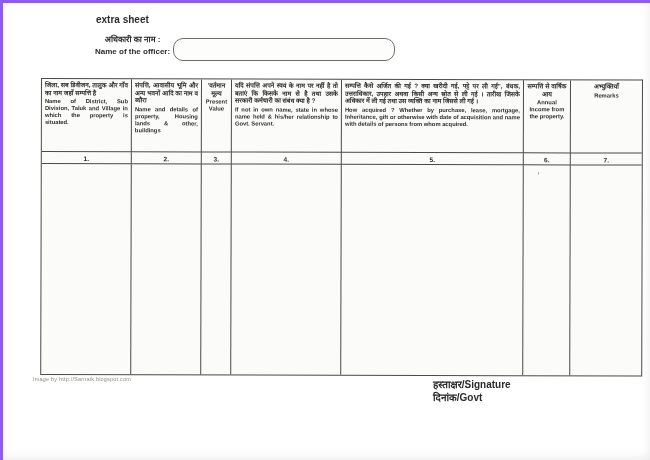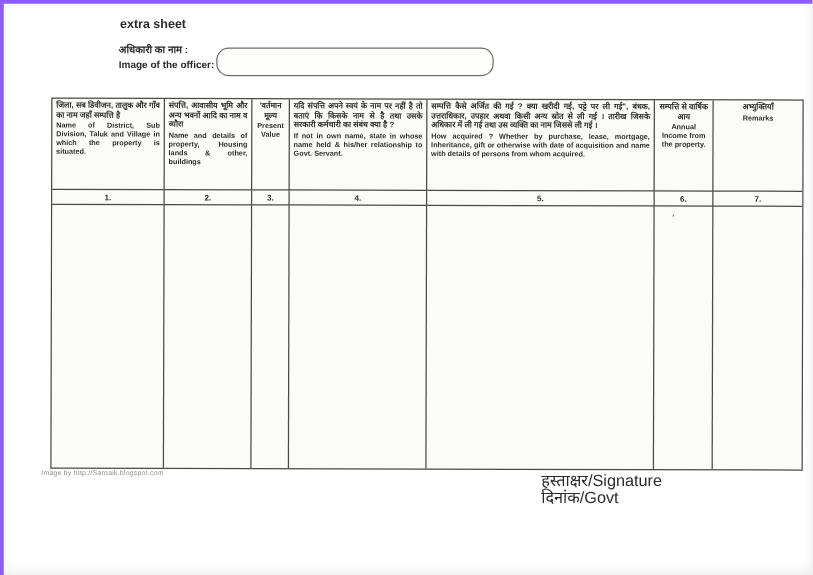--- a/index.html
+++ b/index.html
@@ -16,21 +16,21 @@
     box-sizing: content-box;
     overflow: hidden;
     box-shadow: inset 0 -5px 10px rgba(0,0,0,0.05), inset -4px 0 8px rgba(0,0,0,0.03);
   }
   .heading {
     position: absolute; left: 93px; top: 11px;
     font-size: 10px; font-weight: bold; color: #2b2b2b;
   }
   .officer-labels {
     position: absolute; left: 92px; top: 31px;
-    font-size: 8px; font-weight: bold; color: #2b2b2b; line-height: 12px;
+    font-size: 8px; font-weight: bold; color: #2b2b2b; line-height: 12px; text-align: center;
   }
   .officer-input {
     position: absolute; left: 170px; top: 35px;
     width: 220px; height: 21px;
     border: 1.5px solid #6e6e6c;
     border-radius: 10px;
     background: #fdfdfc;
   }
   .form-table {
     position: absolute; left: 38px; top: 75px;
@@ -64,33 +64,33 @@
   .artifact {
     position: absolute; left: 14px; top: 6px;
     font-size: 7px; color: #777; font-weight: 600;
   }
   .watermark {
     position: absolute; left: 30px; top: 373px;
     font-size: 5.5px; color: #8d8d8b; letter-spacing: 0.2px;
   }
   .sig-block {
     position: absolute; left: 430px; top: 376px;
-    font-size: 13px; font-weight: 400; color: #2b2b2b; line-height: 12.5px;
+    font-size: 10px; font-weight: 700; color: #2b2b2b; line-height: 12.5px;
   }
 </style>
 </head>
 <body>
 
 <div class="page">
 
   <div class="heading">extra sheet</div>
 
   <div class="officer-labels">
     <div>अधिकारी का नाम :</div>
-    <div>Image of the officer:</div>
+    <div>Name of the officer:</div>
   </div>
   <div class="officer-input"></div>
 
   <div class="form-table">
 
     <div class="cell hdr just">
       <div class="hi">जिला, सब डिवीजन, तालुक और गाँव का नाम जहाँ सम्पत्ति है</div>
       <div class="en">Name of District, Sub Division, Taluk and Village in which the property is situated.</div>
     </div>
     <div class="cell hdr just">

